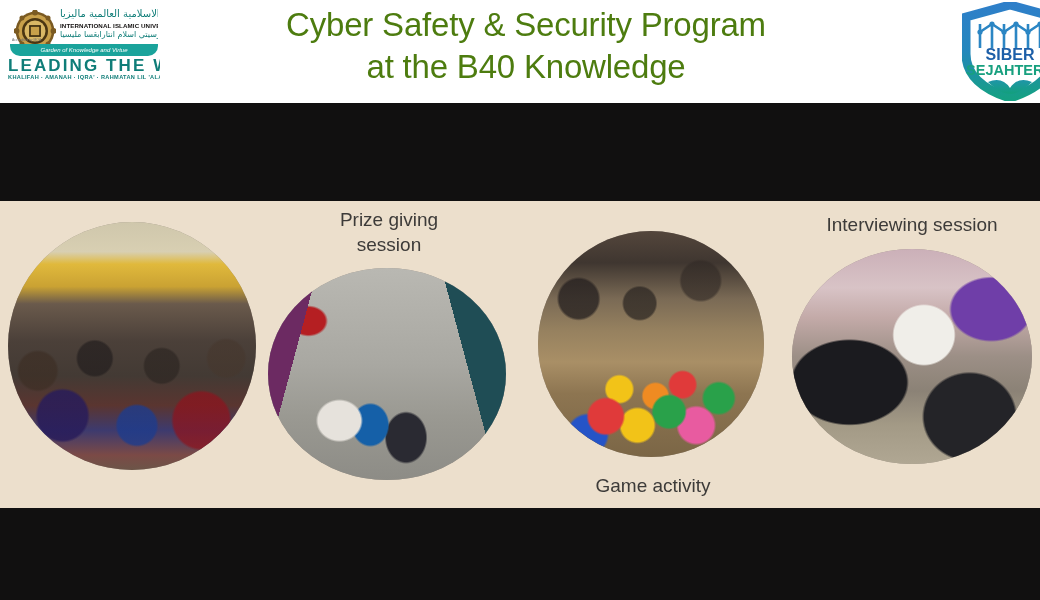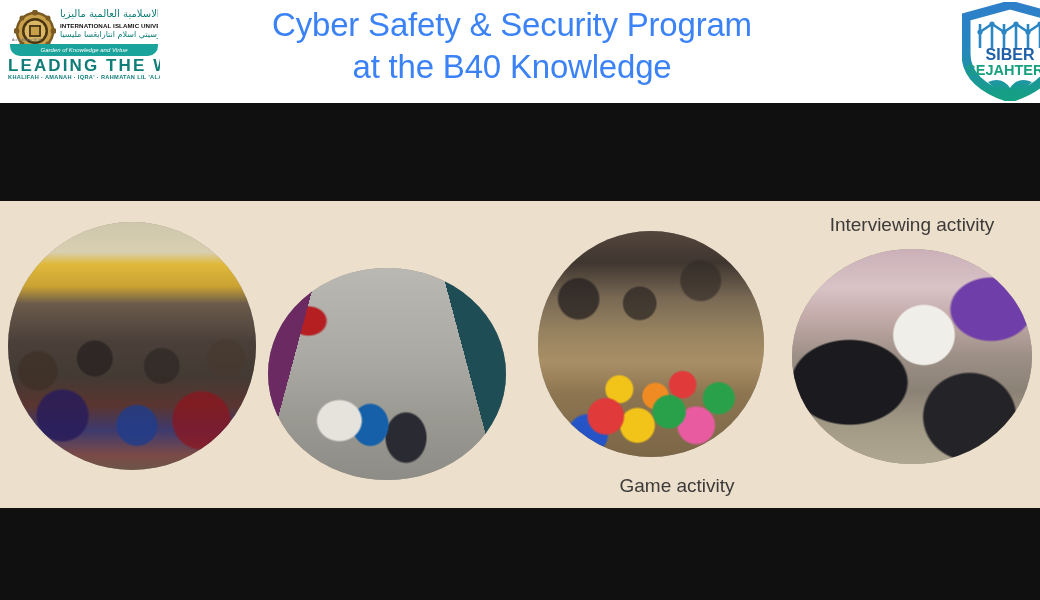--- a/index.html
+++ b/index.html
@@ -23,25 +23,25 @@
   .header {
     position: absolute;
     left: 0; top: 0;
     width: 1040px;
     height: 103px;
     background: #ffffff;
     overflow: hidden;
   }
   .header-title {
     position: absolute;
-    left: 162px;
+    left: 176px;
     top: 4px;
     width: 700px;
     text-align: center;
-    color: #3b82f6;
+    color: #4d7c0f;
     font-size: 33px;
     line-height: 1.26;
     font-weight: 400;
     letter-spacing: -0.2px;
     font-family: "Liberation Sans", sans-serif;
   }
   .header-title .line2 { display: block; }
 
   
   .iium-logo {
@@ -183,21 +183,21 @@
   }
 
   
   #circle-1 { left: 8px;  top: 222px; width: 248px; height: 248px; }
   #caption-1 { left: 0px;  top: 448px; width: 276px; }
   
   #circle-2 { left: 268px; top: 268px; width: 238px; height: 212px; }
   #caption-2 { left: 284px; top: 207px; width: 210px; }
   
   #circle-3 { left: 538px; top: 231px; width: 226px; height: 226px; }
-  #caption-3 { left: 572px; top: 473px; width: 210px; }
+  #caption-3 { left: 548px; top: 473px; width: 210px; }
   
   #circle-4 { left: 792px; top: 249px; width: 240px; height: 215px; }
   #caption-4 { left: 792px; top: 212px; width: 240px; }
 
   
   .sc1 {
     background:
       radial-gradient(circle at 22% 78%, rgba(40,28,90,.85) 0 9%, transparent 10%),
       radial-gradient(circle at 52% 82%, rgba(30,60,140,.8) 0 8%, transparent 9%),
       radial-gradient(circle at 78% 80%, rgba(140,20,30,.75) 0 10%, transparent 11%),
@@ -333,27 +333,29 @@
       </svg>
     </div>
   </div>
 
   <div class="panel"></div>
 
   <div class="circle" id="circle-1">
     <div class="scene sc1"></div>
   </div>
 
+  <div class="caption" id="caption-2">Prize giving
+session</div>
   <div class="circle" id="circle-2">
     <div class="scene sc2"></div>
   </div>
 
   <div class="circle" id="circle-3">
     <div class="scene sc3"></div>
   </div>
   <div class="caption" id="caption-3">Game activity</div>
 
-  <div class="caption" id="caption-4">Interviewing activity</div>
+  <div class="caption" id="caption-4">Interviewing session</div>
   <div class="circle" id="circle-4">
     <div class="scene sc4"></div>
   </div>
 
 </div>
 
 </body></html>

